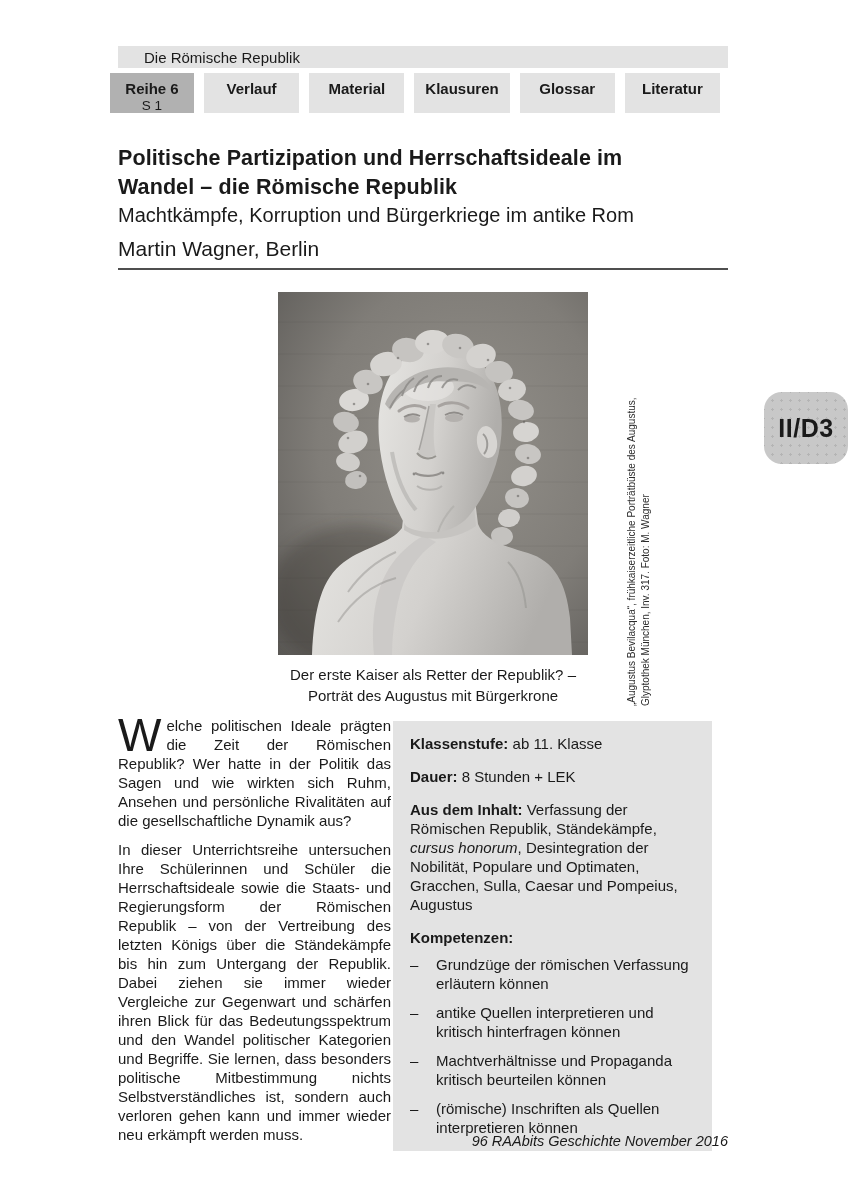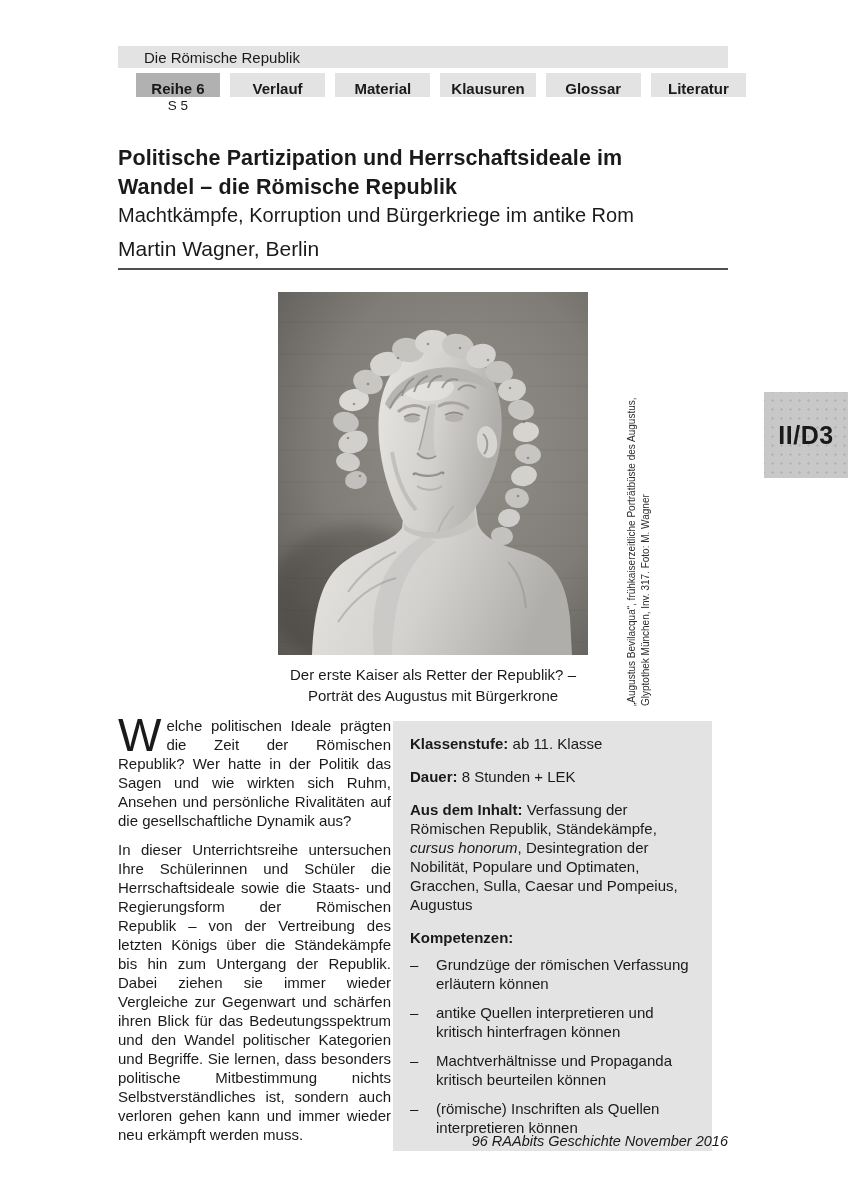--- a/index.html
+++ b/index.html
@@ -10,21 +10,21 @@
   }
   
   .kicker{
     position:absolute;left:118px;top:46px;width:610px;height:22px;
     background:#e3e3e3;display:flex;align-items:center;
     font-size:15px;padding-left:0;box-sizing:border-box;
   }
   .kicker span{padding-left:26px;}
   
   .tabs{
-    position:absolute;left:136px;top:73px;width:610px;height:24px;
+    position:absolute;left:110px;top:73px;width:610px;height:40px;
     display:flex;gap:10px;
   }
   .tab{
     background:#e3e3e3;flex:1;display:flex;flex-direction:column;
     align-items:center;justify-content:flex-start;
     font-weight:bold;font-size:15px;padding-top:7px;box-sizing:border-box;
     cursor:default;
   }
   .tab.active{
     flex:0 0 84px;background:#b1b1b1;
@@ -53,26 +53,26 @@
   .credit{
     position:absolute;left:347px;bottom:0;height:0;
     transform:rotate(-90deg);transform-origin:0 100%;
     white-space:nowrap;font-size:10px;line-height:13.5px;color:#2b2b2b;
   }
   .caption{
     margin-top:9px;text-align:center;font-size:15px;line-height:21px;
   }
   
   .unit-tab{
-    position:absolute;left:764px;top:392px;width:84px;height:86px;
+    position:absolute;left:764px;top:392px;width:84px;height:72px;
     background-color:#c8c8c8;
     background-image:radial-gradient(#b4b4b4 1px,transparent 1.3px);
     background-size:9px 9px;background-position:4px 4px;
     display:flex;align-items:center;justify-content:center;
-    font-weight:bold;font-size:25px;letter-spacing:.5px;
+    font-weight:bold;font-size:25px;letter-spacing:.5px;border-radius:18px;
   }
   
   .col-left{
     position:absolute;left:118px;top:716px;width:273px;
     font-size:15px;line-height:19px;text-align:justify;
     hyphens:auto;-webkit-hyphens:auto;
   }
   .col-left p{margin:0 0 10px 0;}
   .dropcap{
     float:left;font-size:46px;line-height:34px;padding-top:2px;
@@ -101,21 +101,21 @@
 </head>
 <body>
 
 <div class="kicker">
   <span>Die Römische Republik</span>
 </div>
 
 <div class="tabs">
   <div class="tab active">
     <span>Reihe 6</span>
-    <span class="sub">S 5</span>
+    <span class="sub">S 1</span>
   </div>
   <div class="tab">
     <span>Verlauf</span>
   </div>
   <div class="tab">
     <span>Material</span>
   </div>
   <div class="tab">
     <span>Klausuren</span>
   </div>

